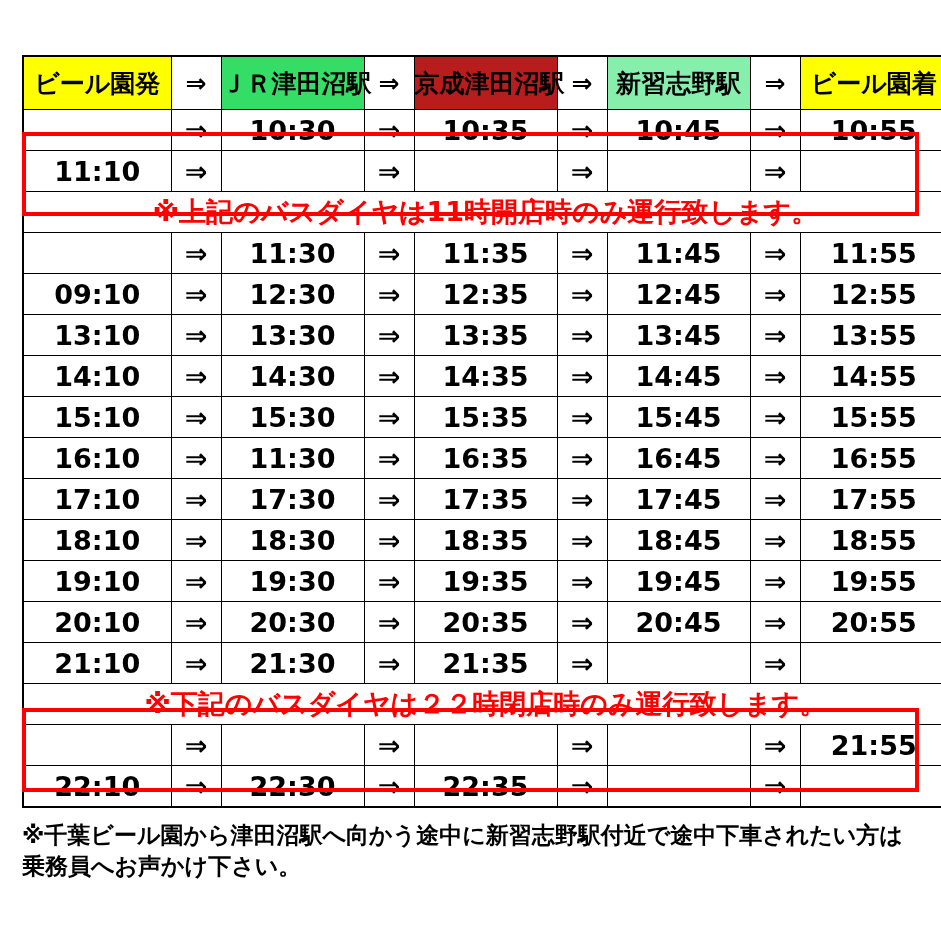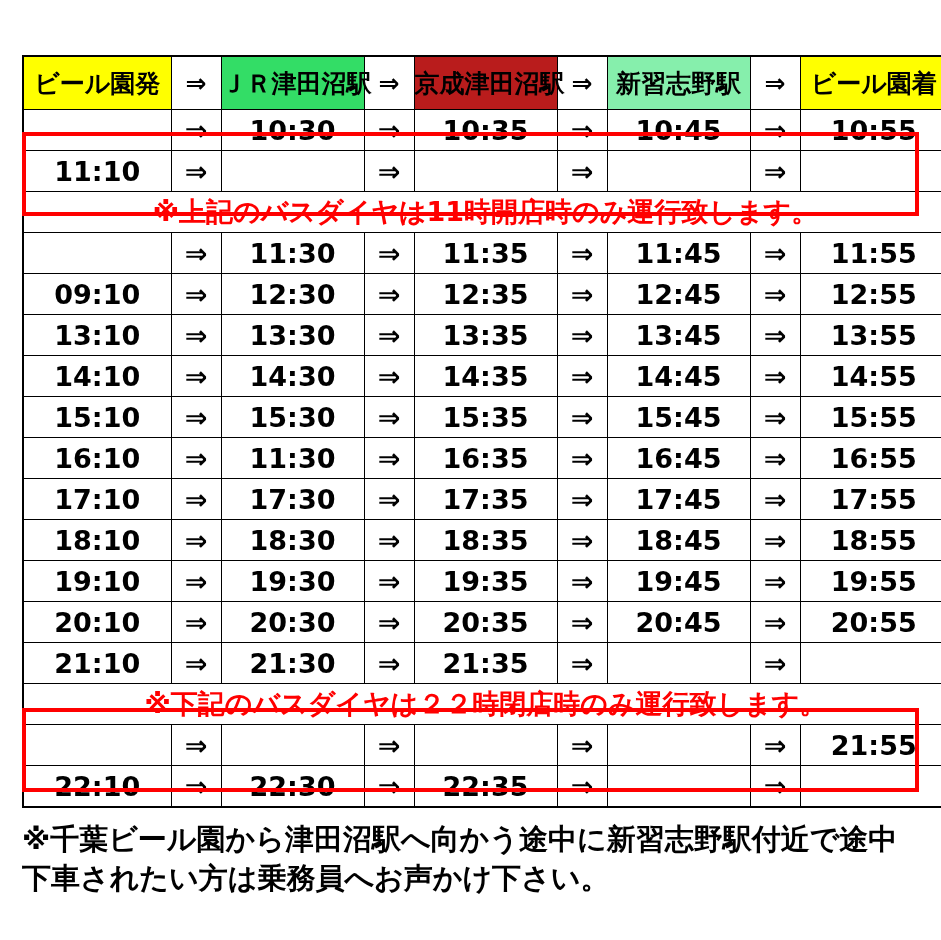--- a/index.html
+++ b/index.html
@@ -78,21 +78,21 @@
     height: 84px;
   }
   #redframe-bottom {
     left: 22px;
     top: 681px;
     width: 897px;
     height: 84px;
   }
   .footnote {
     margin-top: 12px;
-    font-size: 29px;
+    font-size: 23px;
     font-weight: bold;
     line-height: 1.35;
     letter-spacing: 0px;
   }
 </style>
 </head>
 <body>
 
 <div id="sheet">
 

